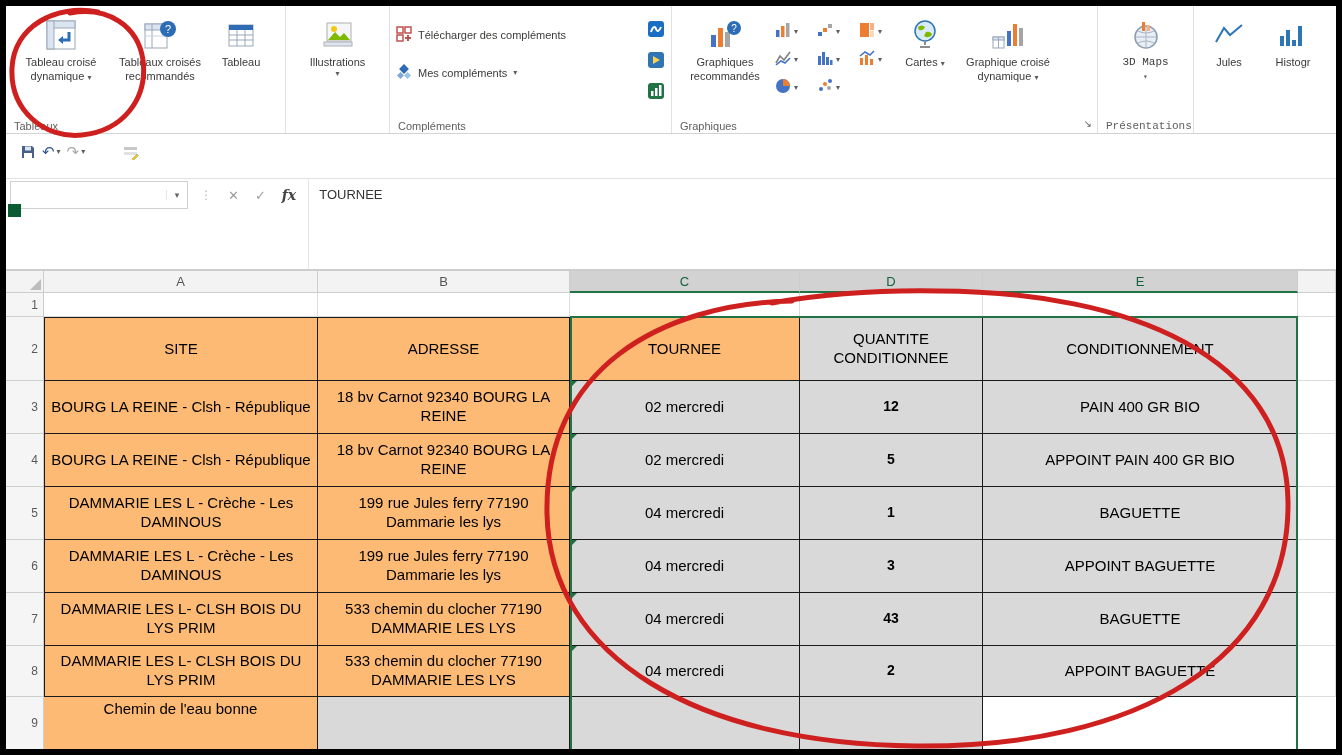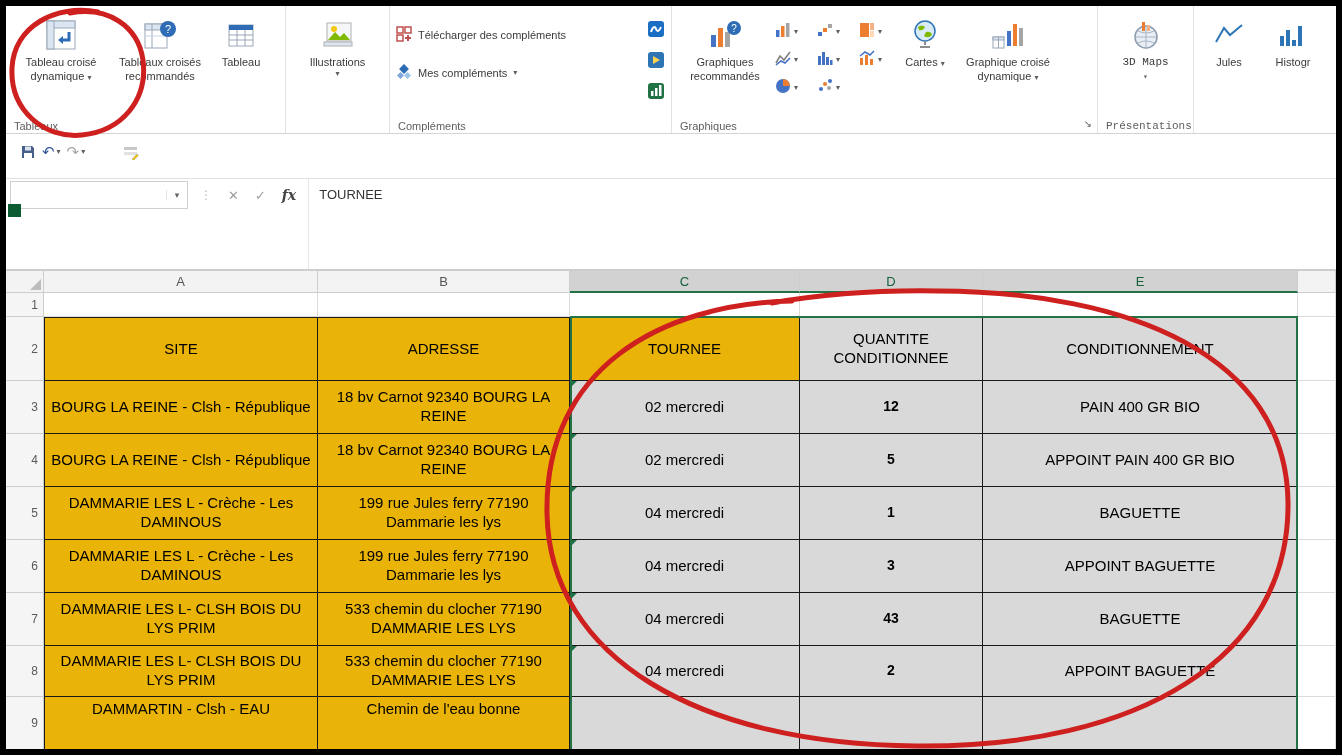--- a/index.html
+++ b/index.html
@@ -55,21 +55,21 @@
   .hc{background:#f3f3f3;border-right:1px solid #cdcdcd;border-bottom:1px solid #cdcdcd;
       color:#555;font-size:13px;display:flex;align-items:center;justify-content:center;
       box-sizing:border-box;position:relative;}
   .hc.sel{background:#d2d2d2;border-bottom:2px solid #217346;color:#14613c;}
   .corner-tri{position:absolute;right:2px;bottom:2px;width:0;height:0;
       border-left:11px solid transparent;border-bottom:11px solid #bdbdbd;}
   .rn{background:#f5f5f5;border-right:1px solid #cdcdcd;border-bottom:1px solid #cdcdcd;
       color:#595959;font-size:12px;display:flex;align-items:center;justify-content:flex-end;
       padding-right:5px;box-sizing:border-box;}
   .c1{background:#fff;border-right:1px solid #dcdcdc;border-bottom:1px solid #dcdcdc;box-sizing:border-box;}
-  .dc{background:#eab308;border-right:1px solid #1a1a1a;border-bottom:1px solid #1a1a1a;
+  .dc{background:#fdba74;border-right:1px solid #1a1a1a;border-bottom:1px solid #1a1a1a;
       display:flex;align-items:center;justify-content:center;text-align:center;
       font-size:15px;color:#000;padding:1px 4px;box-sizing:border-box;position:relative;line-height:1.25;}
   .dc.bl{border-left:1px solid #1a1a1a;}
   .dc.bt{border-top:1px solid #1a1a1a;}
   .dc.bold{font-weight:normal;}
   .dc.qty{font-size:14px;font-weight:bold;}
   .dc.selg{background:#d9d9d9;}
   .dc.top{align-items:flex-start;padding-top:3px;}
   .dc.err::before{content:"";position:absolute;top:0;left:0;width:0;height:0;
       border-top:7px solid #1e7145;border-right:7px solid transparent;}
@@ -460,21 +460,20 @@
 
     <div class="rn">8</div>
     <div class="dc bl bold">DAMMARIE LES L- CLSH BOIS DU LYS PRIM</div>
     <div class="dc">533 chemin du clocher 77190 DAMMARIE LES LYS</div>
     <div class="dc selg err">04 mercredi</div>
     <div class="dc selg qty">2</div>
     <div class="dc selg">APPOINT BAGUETTE</div>
     <div class="c1"></div>
 
     <div class="rn">9</div>
-    <div class="dc bl bold top">DAMMARTIN - Clsh - EAU</div>
     <div class="dc top">Chemin de l'eau bonne</div>
     <div class="dc selg"></div>
     <div class="dc selg"></div>
     <div class="dc selg"></div>
     <div class="c1"></div>
   </div>
 
   <div class="sel-border"></div>
 
   <svg class="annot" width="1330" height="743" viewBox="0 0 1330 743">

